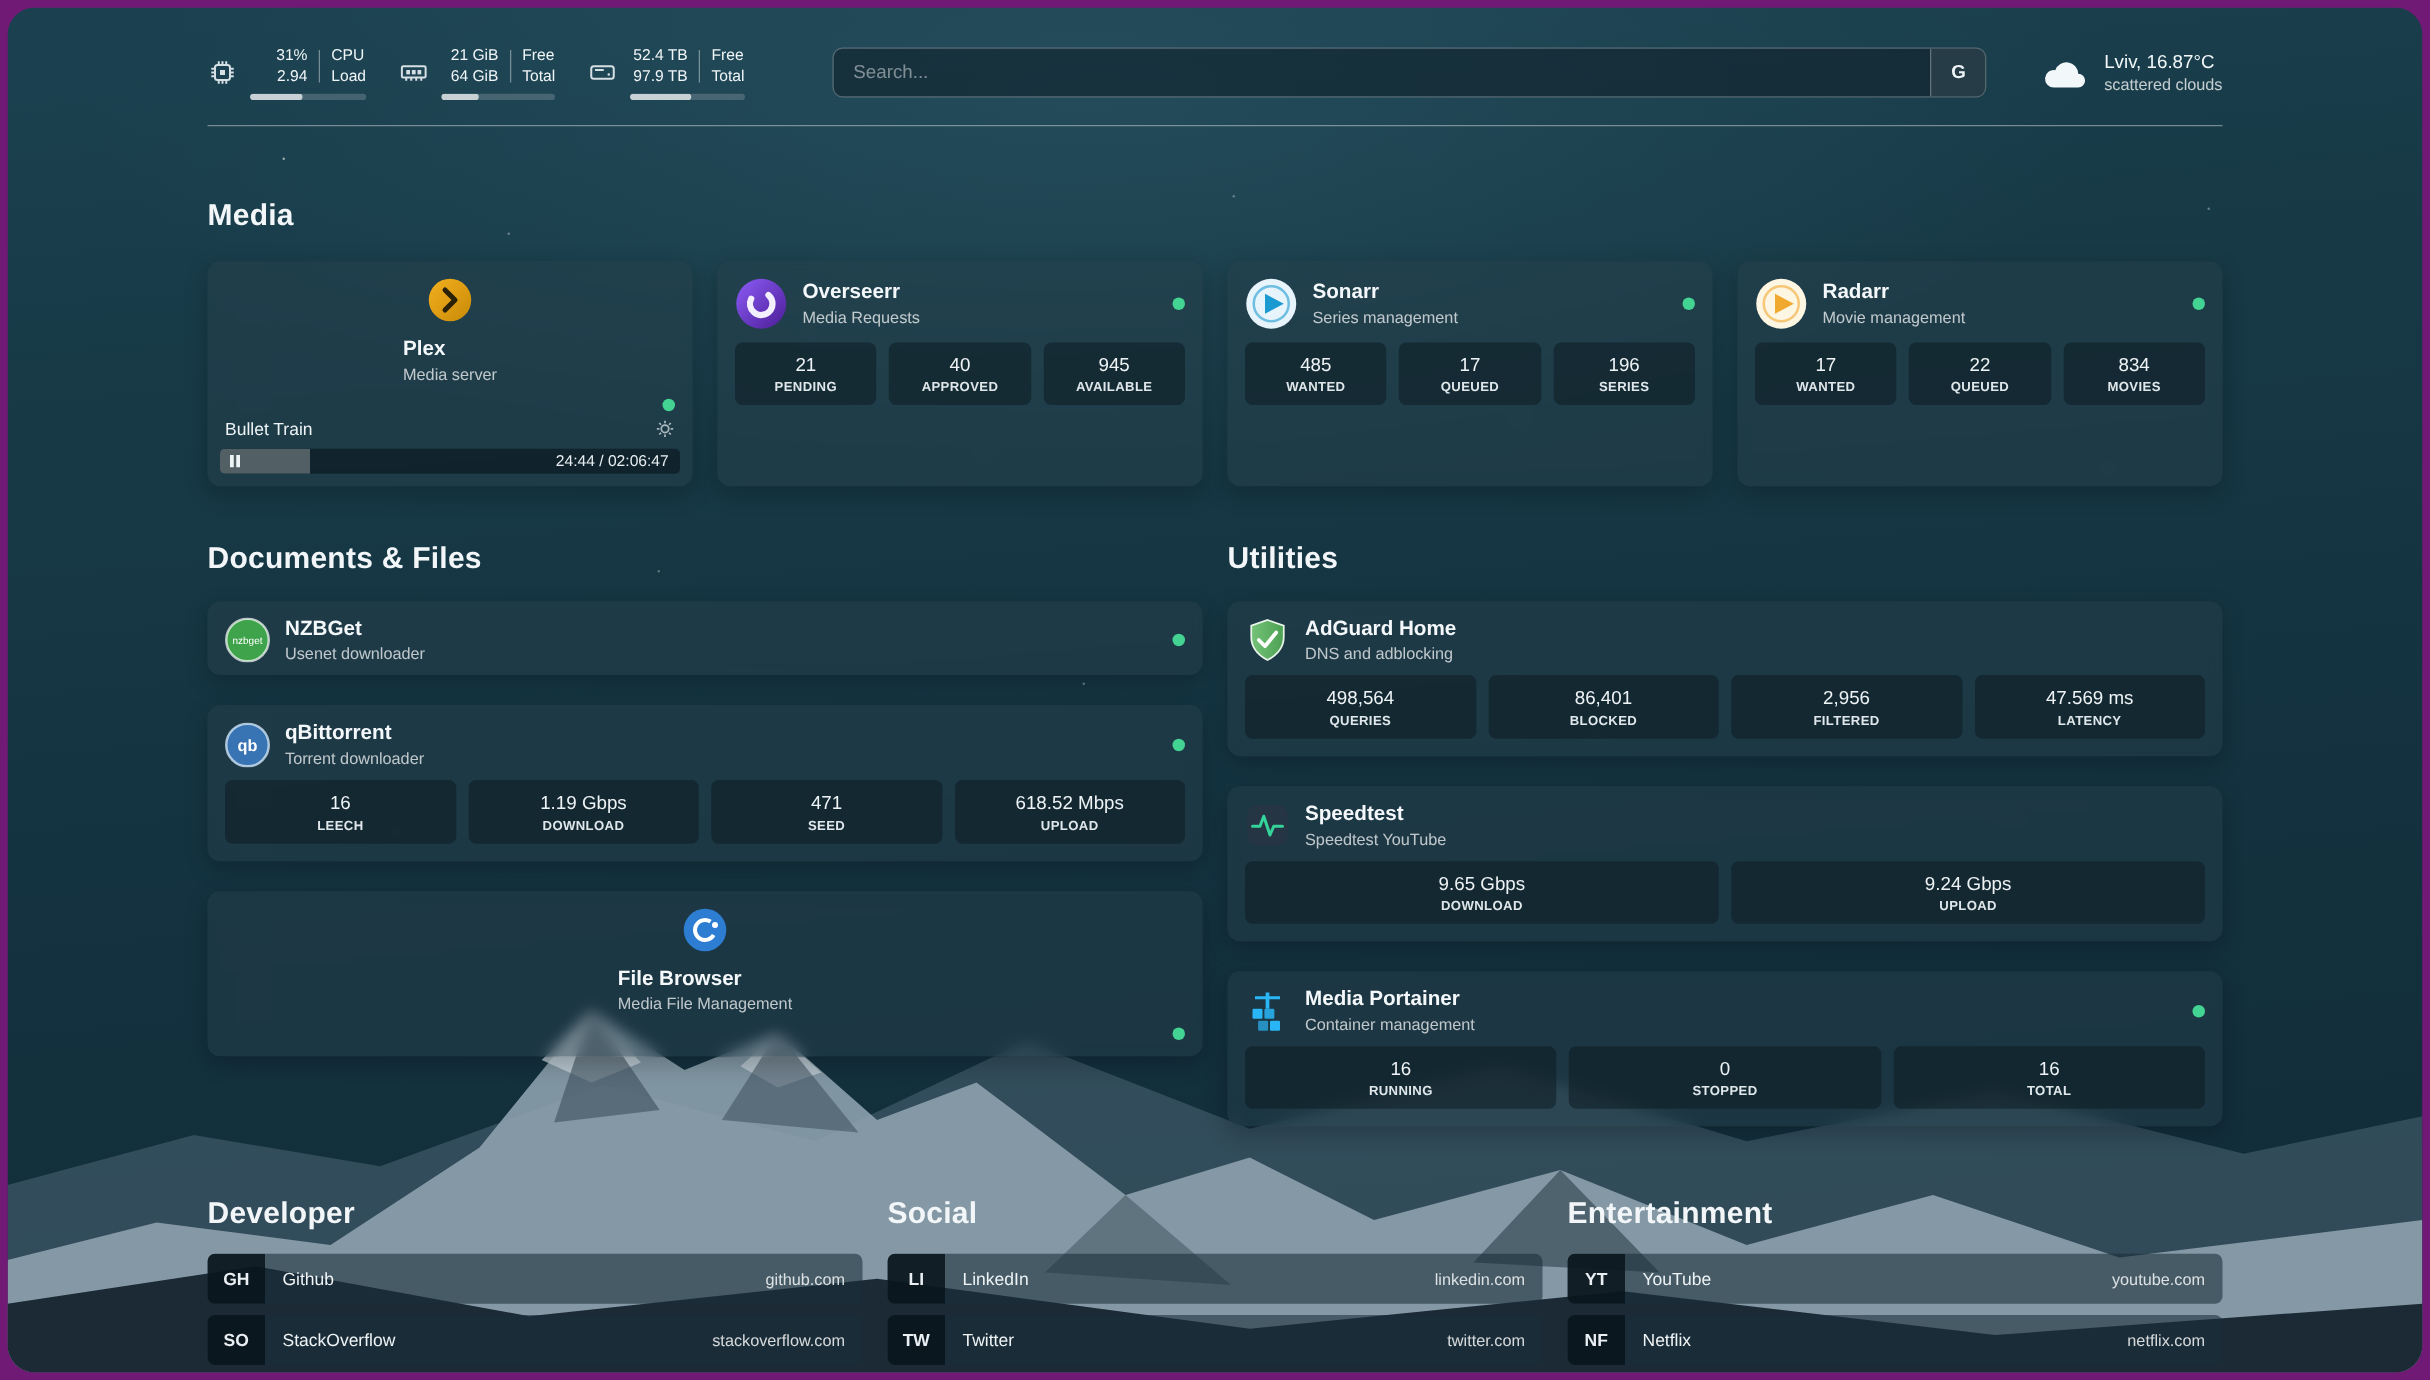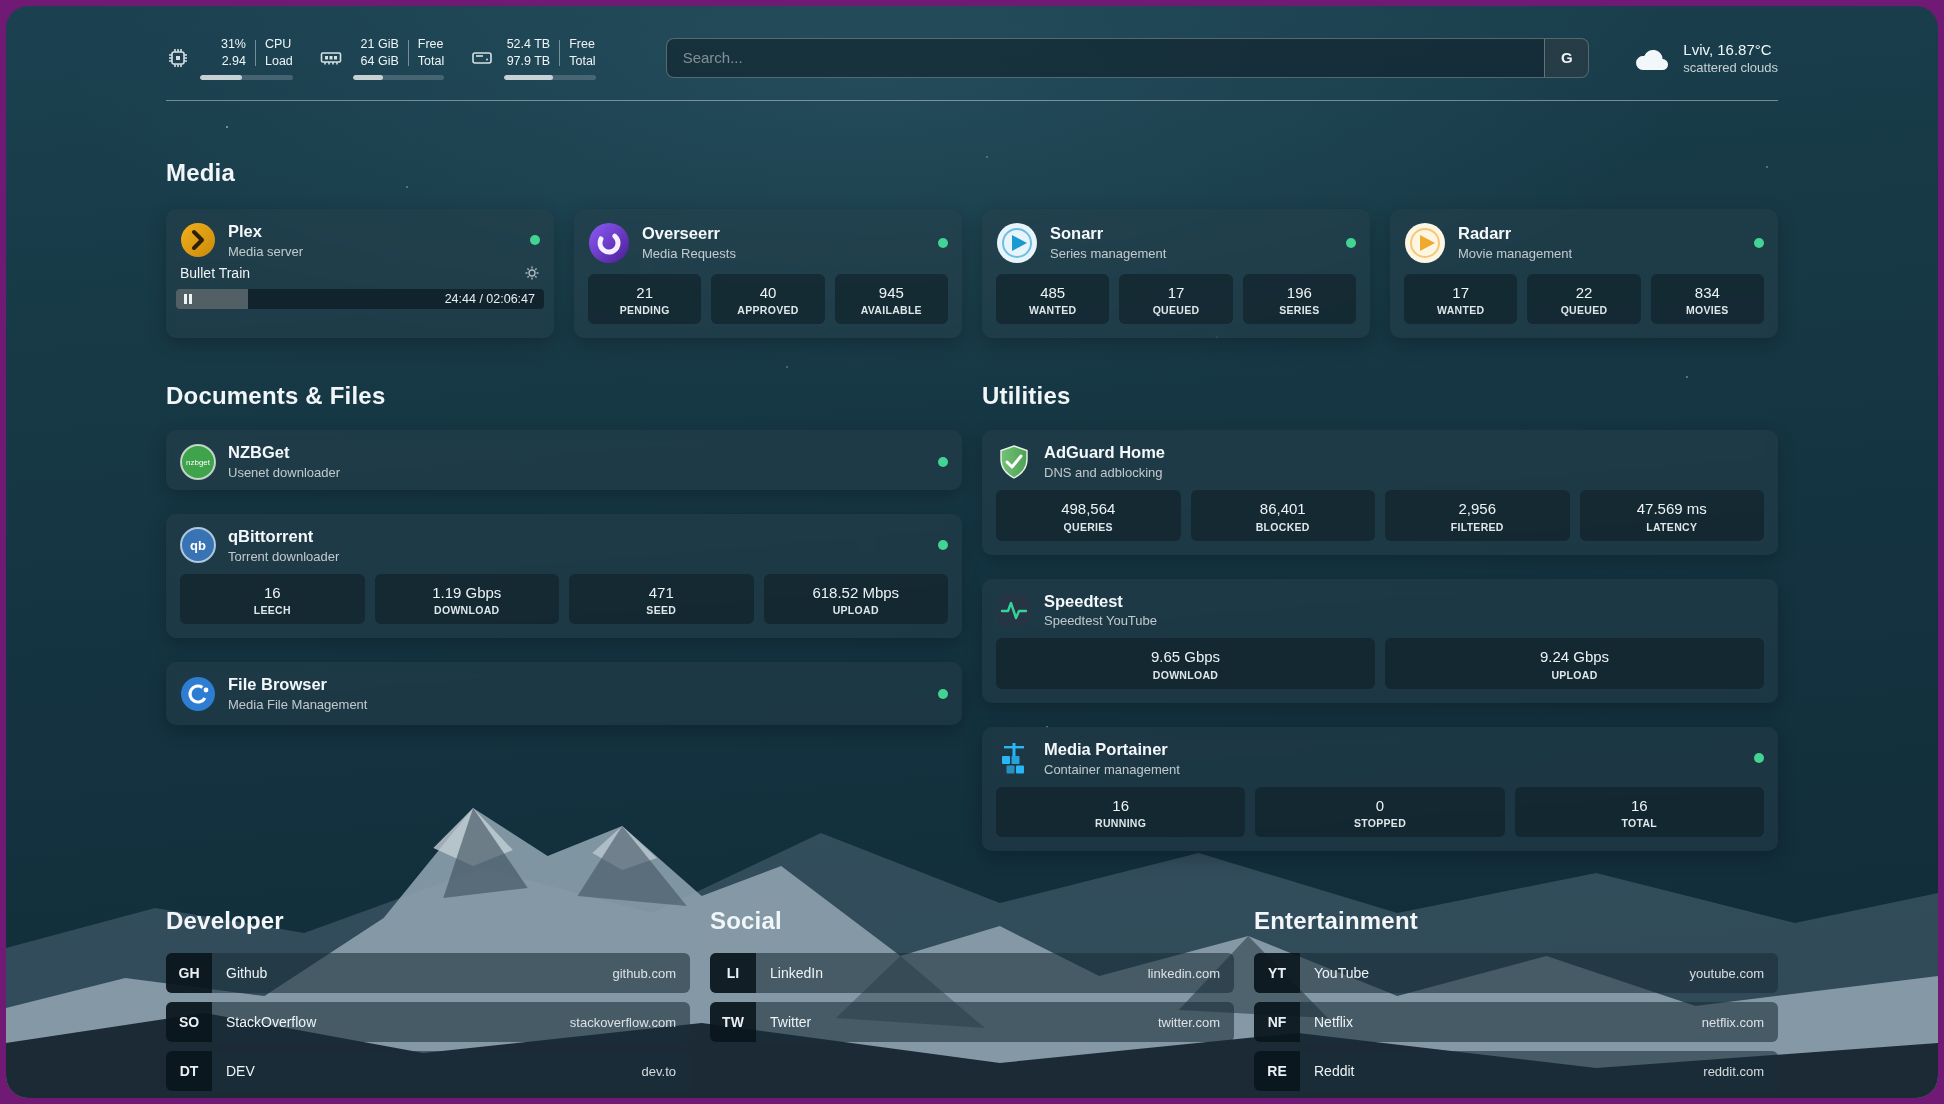--- a/index.html
+++ b/index.html
@@ -197,21 +197,21 @@
         </div>
       </div>
 
       <hr class="top-divider">
 
       <div class="media-section">
         <div class="section-title">Media</div>
         <div class="media-grid">
 
           <div class="card">
-            <div class="card-header" style="padding-bottom:4px;">
+            <div class="card-header" style="padding-bottom:4px;flex-direction:column;">
               <span class="svc-icon sm">
                 <svg viewBox="0 0 36 36" width="36" height="36">
                   <defs>
                       <linearGradient id="plexg" x1="0" y1="0" x2="1" y2="1">
                     <stop offset="0" stop-color="#f2b01e"></stop>
                         <stop offset="1" stop-color="#c98a08"></stop>
                       </linearGradient>
                     </defs>
                   <circle cx="18" cy="18" r="17" fill="url(#plexg)"></circle>
                   <polyline points="14,10 22,18 14,26" fill="none" stroke="#2b2106" stroke-width="4" stroke-linecap="round" stroke-linejoin="round"></polyline>
@@ -392,21 +392,21 @@
                   <div class="stat-label">SEED</div>
                 </div>
                 <div class="stat-box">
                   <div class="stat-value">618.52 Mbps</div>
                   <div class="stat-label">UPLOAD</div>
                 </div>
               </div>
             </div>
 
             <div class="card">
-              <div class="card-header" style="padding-bottom:13px;">
+              <div class="card-header" style="padding-bottom:13px;flex-direction:column;">
                 <span class="svc-icon sm">
                   <svg viewBox="0 0 36 36" width="36" height="36">
                     <circle cx="18" cy="18" r="17" fill="#2d7dd2"></circle>
                     <circle cx="18" cy="18" r="8" fill="none" stroke="#ffffff" stroke-width="3.2" stroke-dasharray="38 12" transform="rotate(30 18 18)"></circle>
                     <circle cx="26" cy="14" r="2.4" fill="#ffffff"></circle>
                   </svg>
                 </span>
                 <div>
                   <div class="svc-title">File Browser</div>
                   <div class="svc-sub">Media File Management</div>

